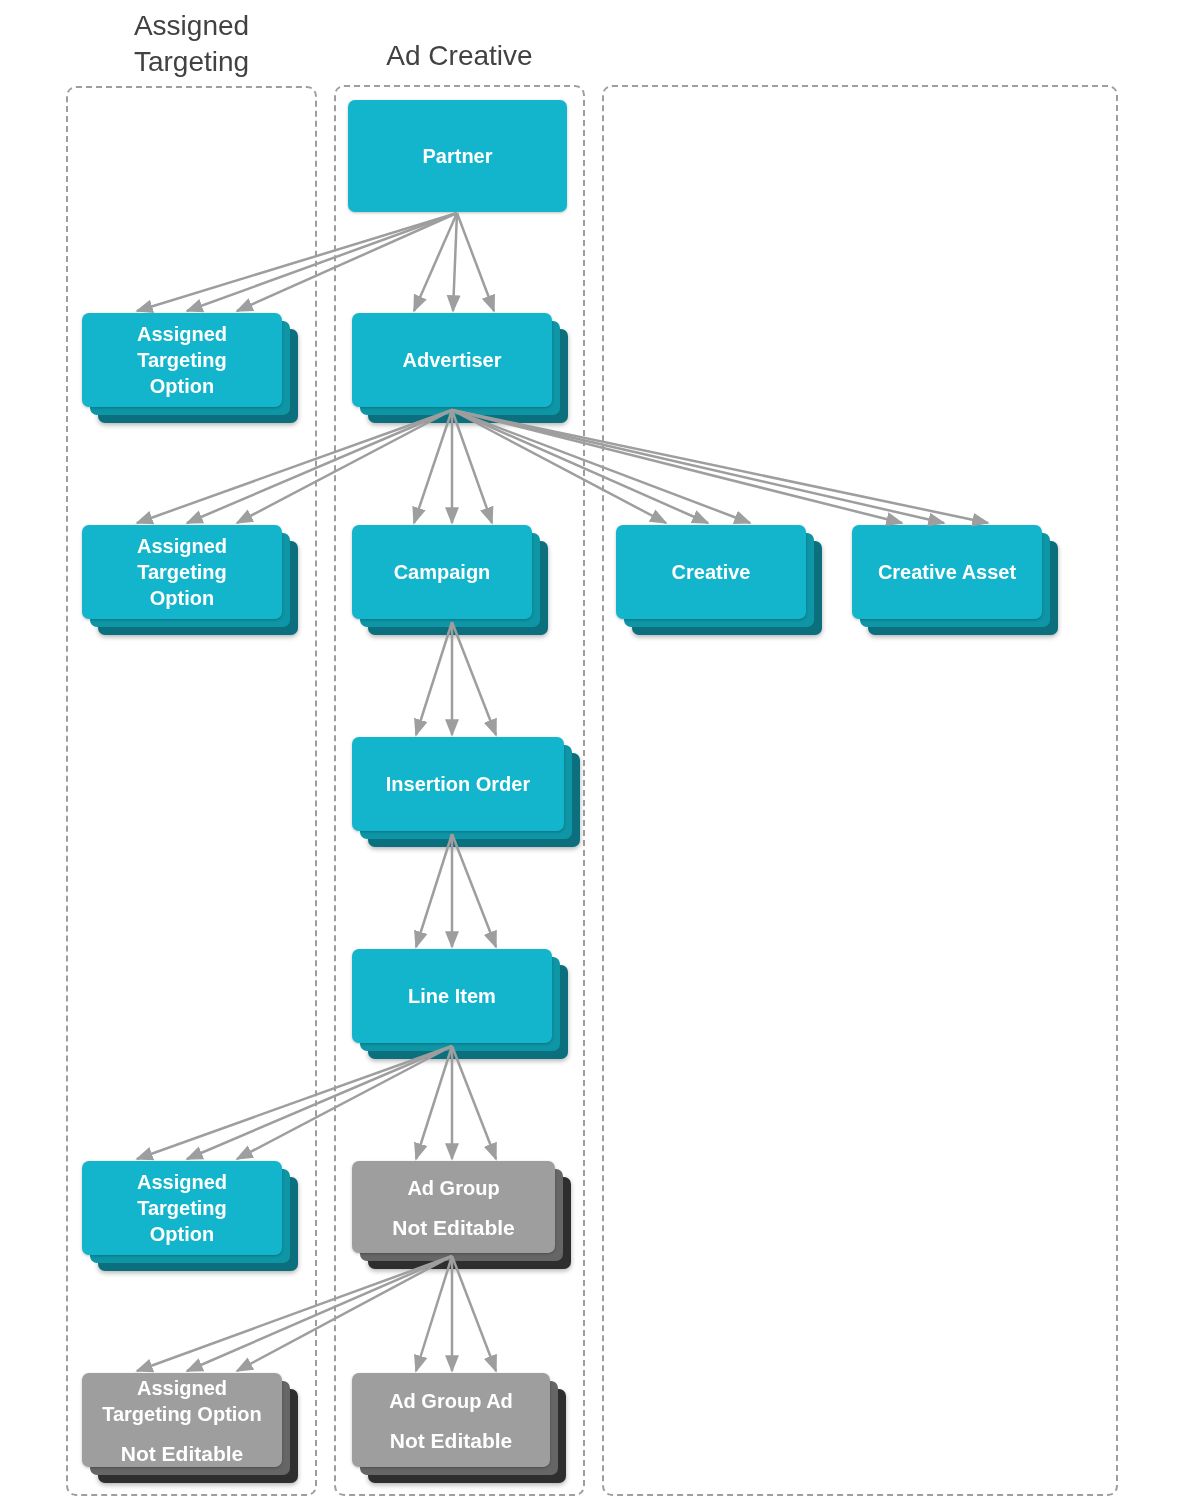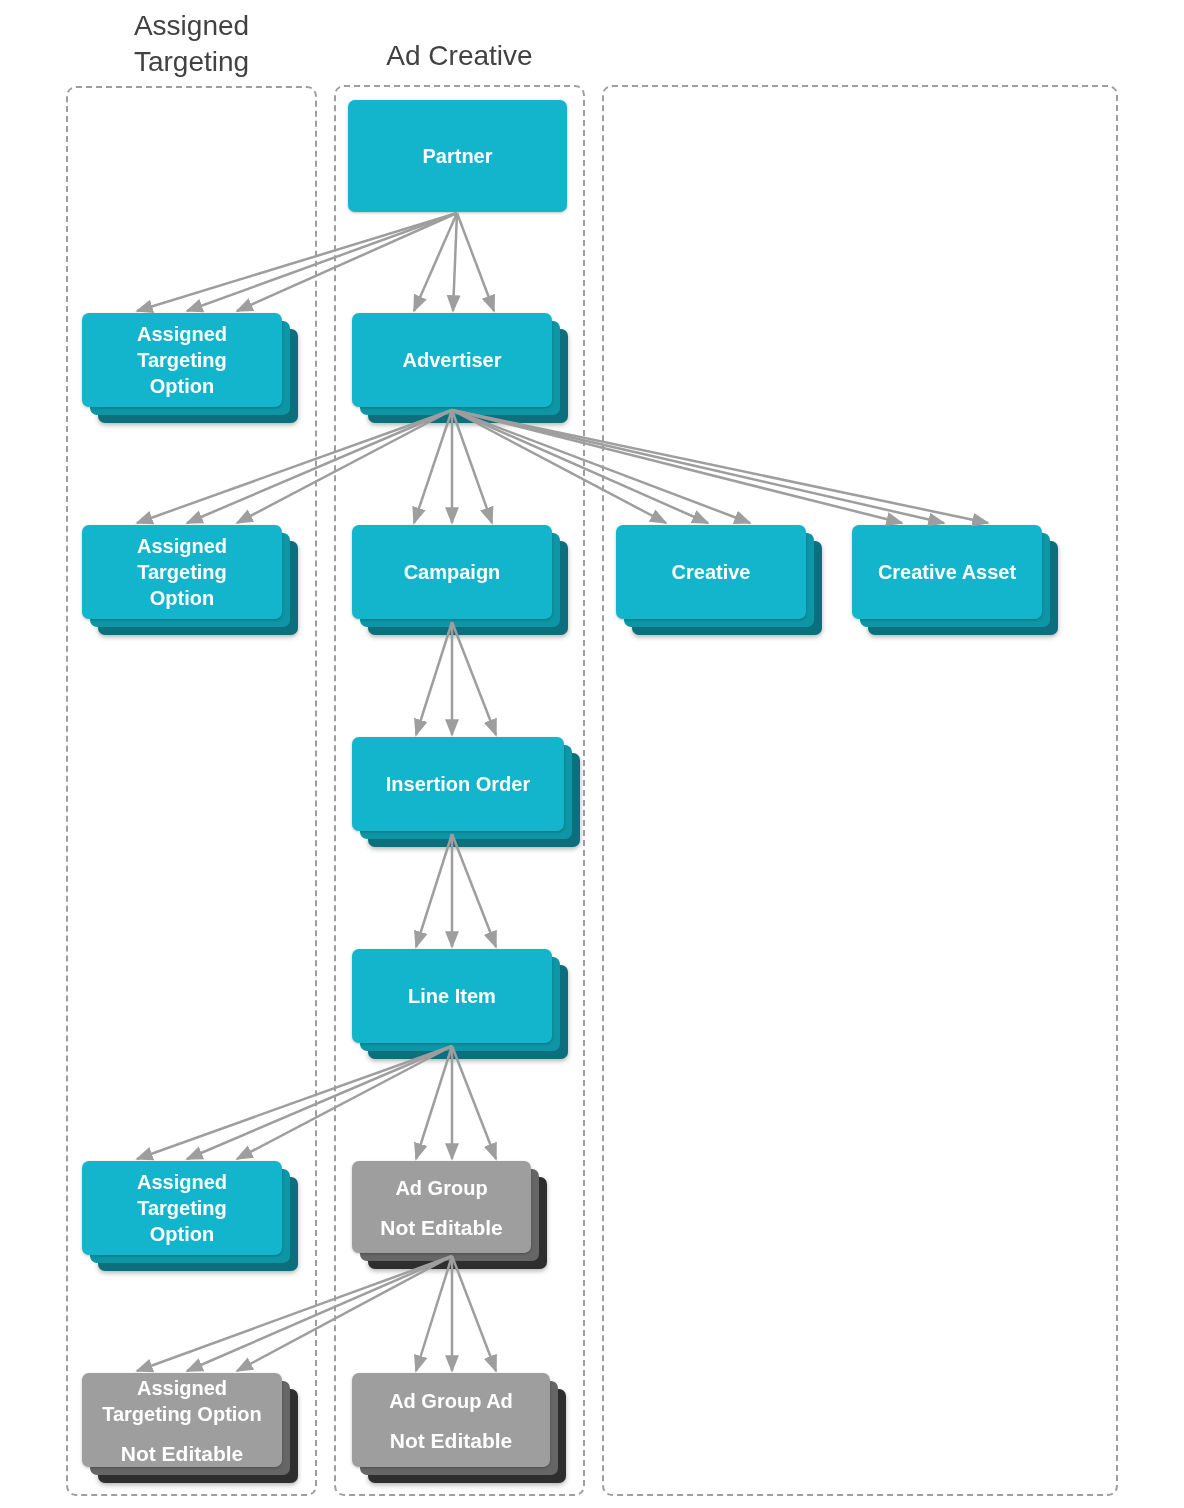--- a/index.html
+++ b/index.html
@@ -98,21 +98,21 @@
       </div>
       <div class="node cyan stacked" style="left: 82px; top: 525px; width: 200px; height: 94px;">
         <div class="layer back"></div>
         <div class="layer mid"></div>
         <div class="front">
           <div class="label">Assigned
 Targeting
 Option</div>
         </div>
       </div>
-      <div class="node cyan stacked" style="left: 352px; top: 525px; width: 200px; height: 94px; padding-left: 13px;">
+      <div class="node cyan stacked" style="left: 352px; top: 525px; width: 180px; height: 94px; padding-left: 13px;">
         <div class="layer back"></div>
         <div class="layer mid"></div>
         <div class="front">
           <div class="label">Campaign</div>
         </div>
       </div>
       <div class="node cyan stacked" style="left: 616px; top: 525px; width: 190px; height: 94px; padding-left: 44px;">
         <div class="layer back"></div>
         <div class="layer mid"></div>
         <div class="front">
@@ -142,21 +142,21 @@
       </div>
       <div class="node cyan stacked" style="left: 82px; top: 1161px; width: 200px; height: 94px;">
         <div class="layer back"></div>
         <div class="layer mid"></div>
         <div class="front">
           <div class="label">Assigned
 Targeting
 Option</div>
         </div>
       </div>
-      <div class="node gray stacked" style="left: 352px; top: 1161px; width: 179px; height: 92px;">
+      <div class="node gray stacked" style="left: 352px; top: 1161px; width: 203px; height: 92px;">
         <div class="layer back"></div>
         <div class="layer mid"></div>
         <div class="front">
           <div class="label">Ad Group</div>
           <div class="sublabel">Not Editable</div>
         </div>
       </div>
       <div class="node gray stacked" style="left: 82px; top: 1373px; width: 200px; height: 94px;">
         <div class="layer back"></div>
         <div class="layer mid"></div>

